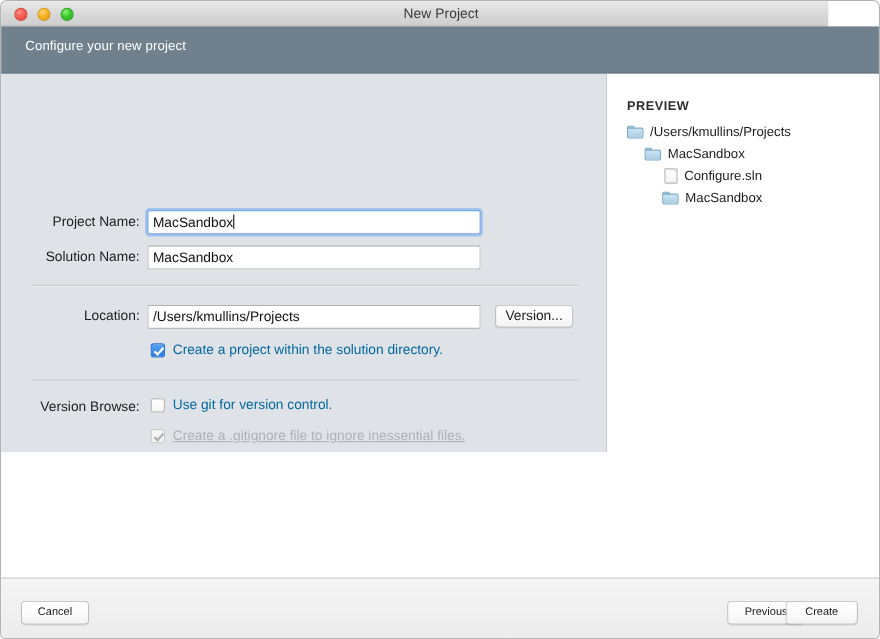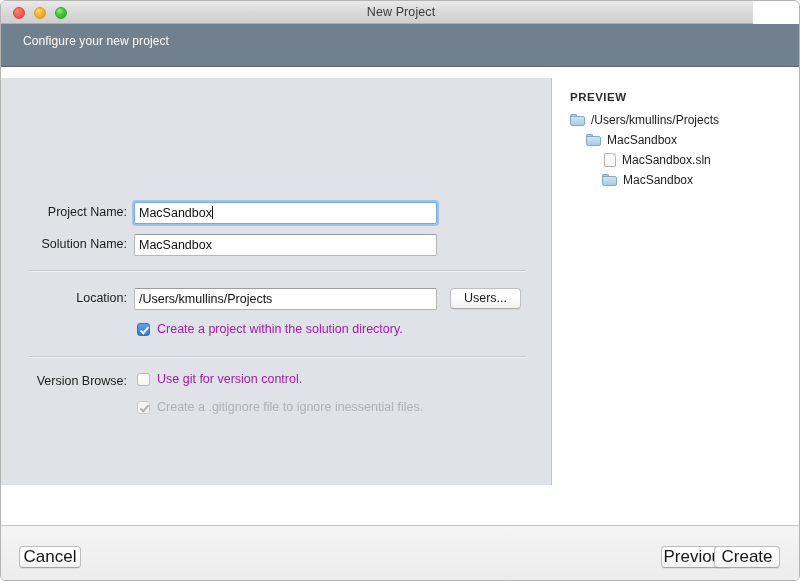--- a/index.html
+++ b/index.html
@@ -76,22 +76,22 @@
   }
 
   
   #content {
     position: absolute;
     left: 0; top: 66px;
     width: 800px; height: 458px;
   }
   #left-pane {
     position: absolute;
-    left: 0; top: 11px;
-    width: 551px; height: 407px;
+    left: 0; top: 0;
+    width: 551px; height: 344px;
     background: #dfe2e6;
     box-sizing: border-box;
     border-right: 1px solid #c2c6cb;
     padding-left: 47px;
   }
   #right-pane {
     position: absolute;
     left: 551px; top: 0;
     width: 249px; height: 458px;
     background: #ffffff;
@@ -196,25 +196,25 @@
     content: "";
     position: absolute;
     left: 4px; top: 1px;
     width: 3px; height: 7px;
     border: solid #b0b0b0;
     border-width: 0 2px 2px 0;
     transform: rotate(42deg);
   }
   .cb-label {
     font-size: 12.5px;
-    color: #a21caf;
+    color: #0369a1;
     margin-left: 7px;
     white-space: nowrap;
   }
-  .cb-label.disabled { color: #aeb2b6; }
+  .cb-label.disabled { color: #aeb2b6; text-decoration: underline; }
 
   
   #preview-heading {
     position: absolute;
     left: 18px; top: 24px;
     font-size: 11.5px;
     font-weight: bold;
     color: #2c2c2c;
     letter-spacing: .5px;
   }
@@ -285,21 +285,21 @@
   }
   .footer-btn {
     position: absolute;
     top: 20px;
     box-sizing: border-box;
     height: 22px;
     background: linear-gradient(to bottom, #ffffff 0%, #fdfdfd 48%, #f1f1f1 100%);
     border: 1px solid #bdbdbd;
     border-bottom-color: #a6a6a6;
     border-radius: 4px;
-    font-size: 17px;
+    font-size: 10px;
     color: #161616;
     text-align: center;
     line-height: 20px;
     box-shadow: 0 1px 0 rgba(0,0,0,.06);
     white-space: nowrap;
   }
 </style>
 </head>
 <body>
 
@@ -323,21 +323,21 @@
       <div class="row-label" style="left:16px; top:127px;">Project Name:</div>
       <div class="text-field focused" style="left:133px; top:124px; width:303px;"><span>MacSandbox</span><span class="caret"></span></div>
 
       <div class="row-label" style="left:16px; top:159px;">Solution Name:</div>
       <div class="text-field" style="left:133px; top:156px; width:303px;"><span>MacSandbox</span></div>
 
       <div class="separator" style="left:28px; top:192px; width:497px;"></div>
 
       <div class="row-label" style="left:16px; top:213px;">Location:</div>
       <div class="text-field" style="left:133px; top:210px; width:303px;"><span>/Users/kmullins/Projects</span></div>
-      <div class="push-button" style="left:449px; top:210px; width:71px;">Users...</div>
+      <div class="push-button" style="left:449px; top:210px; width:71px;">Version...</div>
 
       <div class="cb-wrap" style="left:136px; top:244px;">
         <span class="cb-box checked"></span>
         <span class="cb-label">Create a project within the solution directory.</span>
       </div>
 
       <div class="separator" style="left:28px; top:278px; width:497px;"></div>
 
       <div class="row-label" style="left:16px; top:296px;">Version Browse:</div>
 
@@ -361,21 +361,21 @@
         <span class="node-label">/Users/kmullins/Projects</span>
       </div>
 
       <div class="tree-row" style="left:34px; top:64px;">
         <span class="folder-icon"></span>
         <span class="node-label">MacSandbox</span>
       </div>
 
       <div class="tree-row" style="left:52px; top:84px;">
         <span class="file-icon"></span>
-        <span class="node-label">MacSandbox.sln</span>
+        <span class="node-label">Configure.sln</span>
       </div>
 
       <div class="tree-row" style="left:50px; top:104px;">
         <span class="folder-icon"></span>
         <span class="node-label">MacSandbox</span>
       </div>
 
     </div>
 
   </div>

